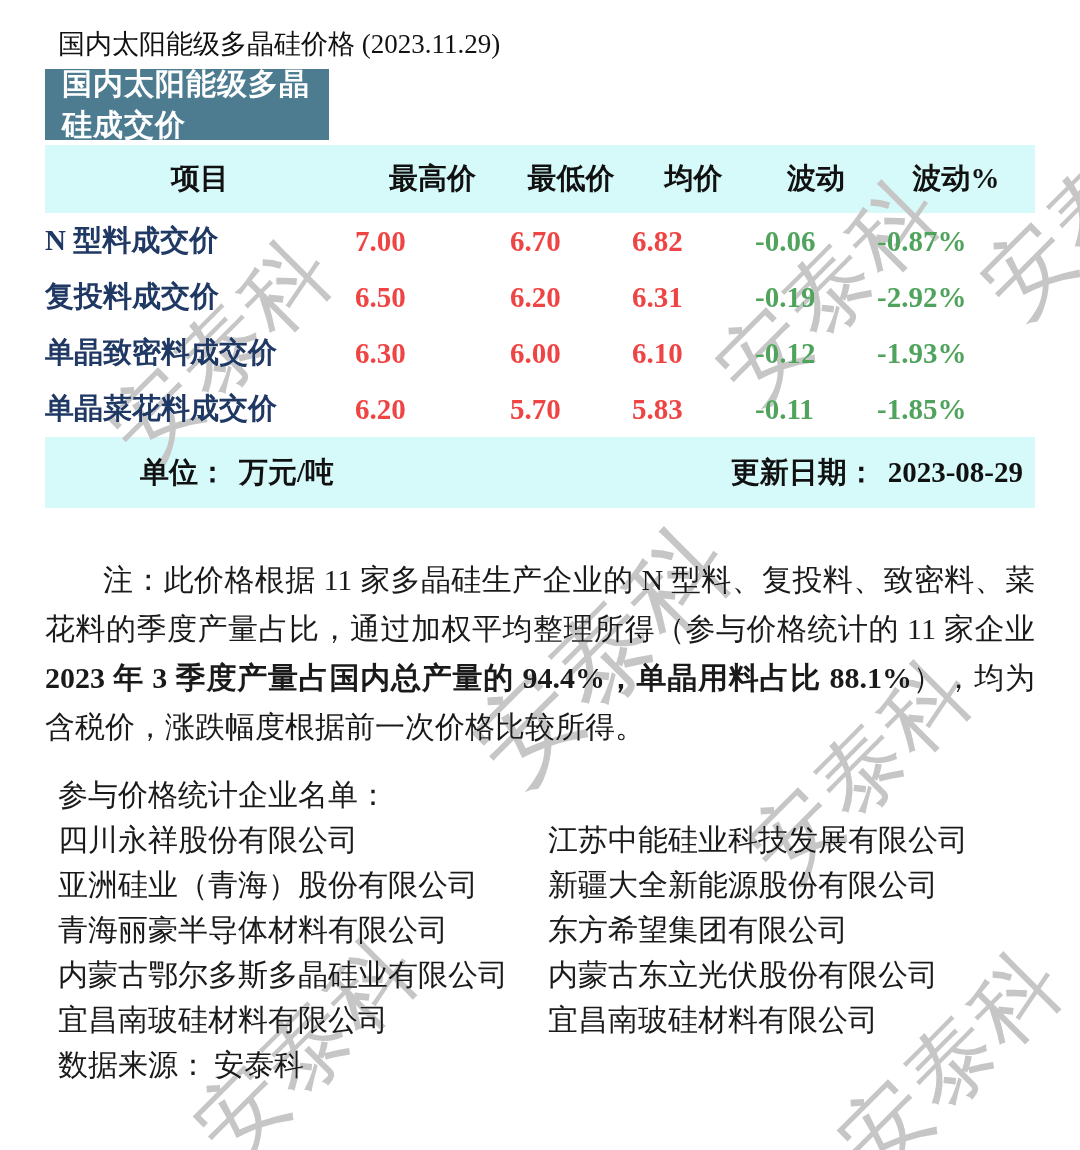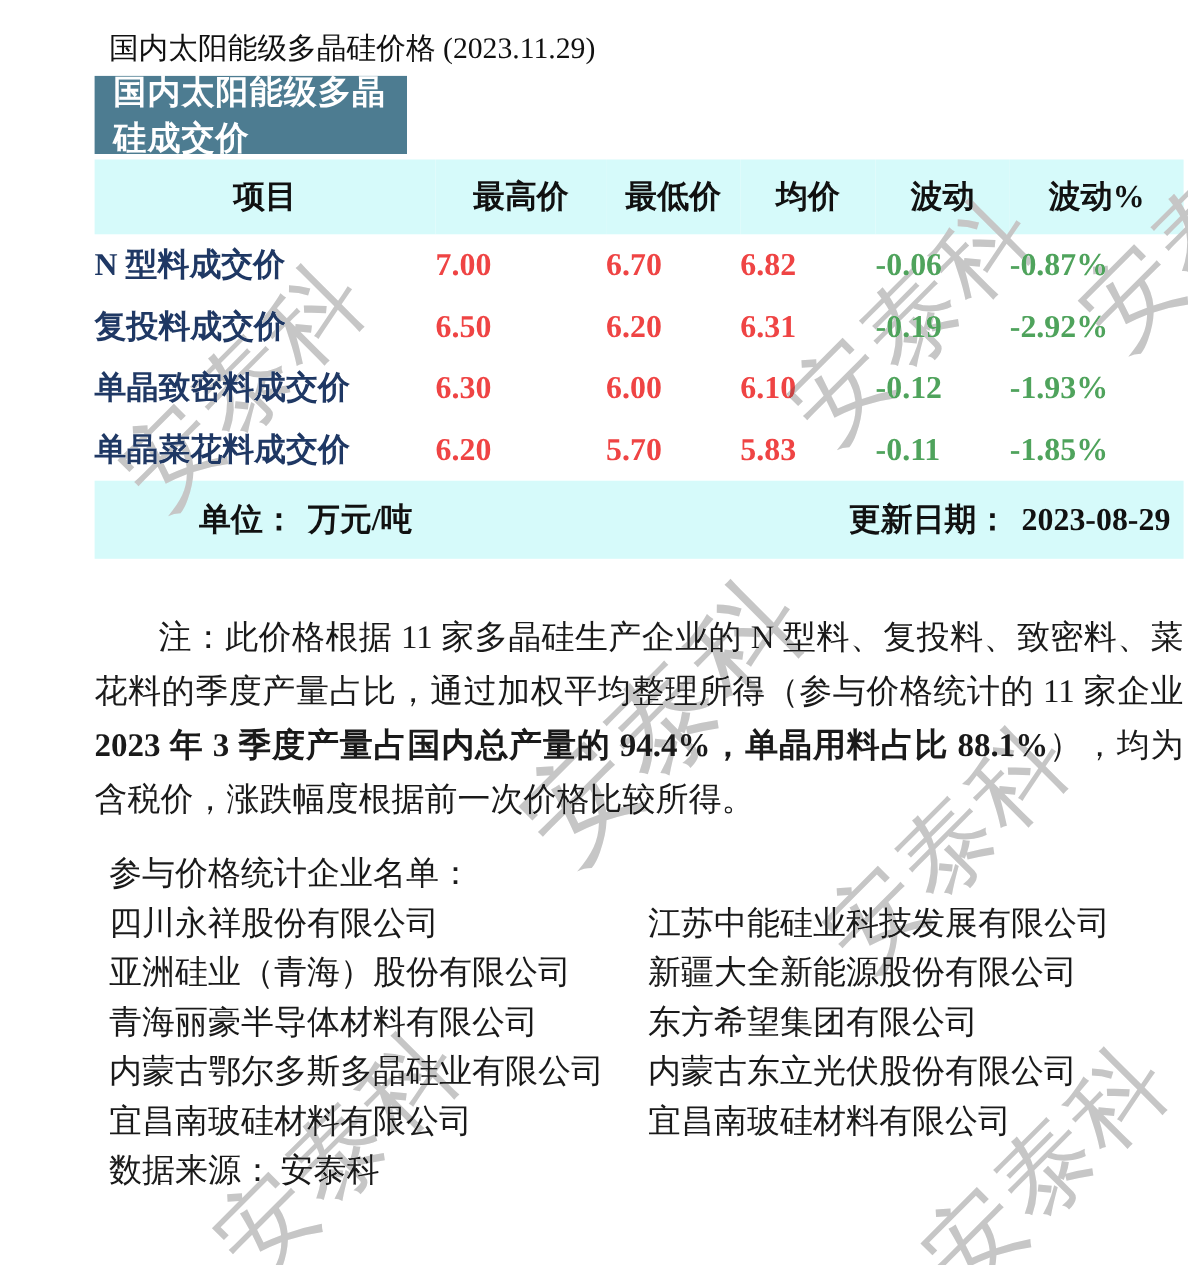--- a/index.html
+++ b/index.html
@@ -5,21 +5,21 @@
   html, body { margin: 0; padding: 0; background: #ffffff; }
   .page {
     position: relative;
     width: 1080px;
     height: 1150px;
     background: #ffffff;
     overflow: hidden;
     font-family: "Liberation Serif", "DejaVu Serif", serif;
     color: #111111;
   }
-  .content { position: relative; z-index: 1; padding-left: 41px; }
+  .content { position: relative; z-index: 1; }
 
   
   .wm-layer {
     position: absolute; left: 0; top: 0; width: 100%; height: 100%;
     z-index: 2; mix-blend-mode: darken; pointer-events: none;
   }
   .wm {
     position: absolute;
     color: #c6c6c6;
     font-size: 88px;

